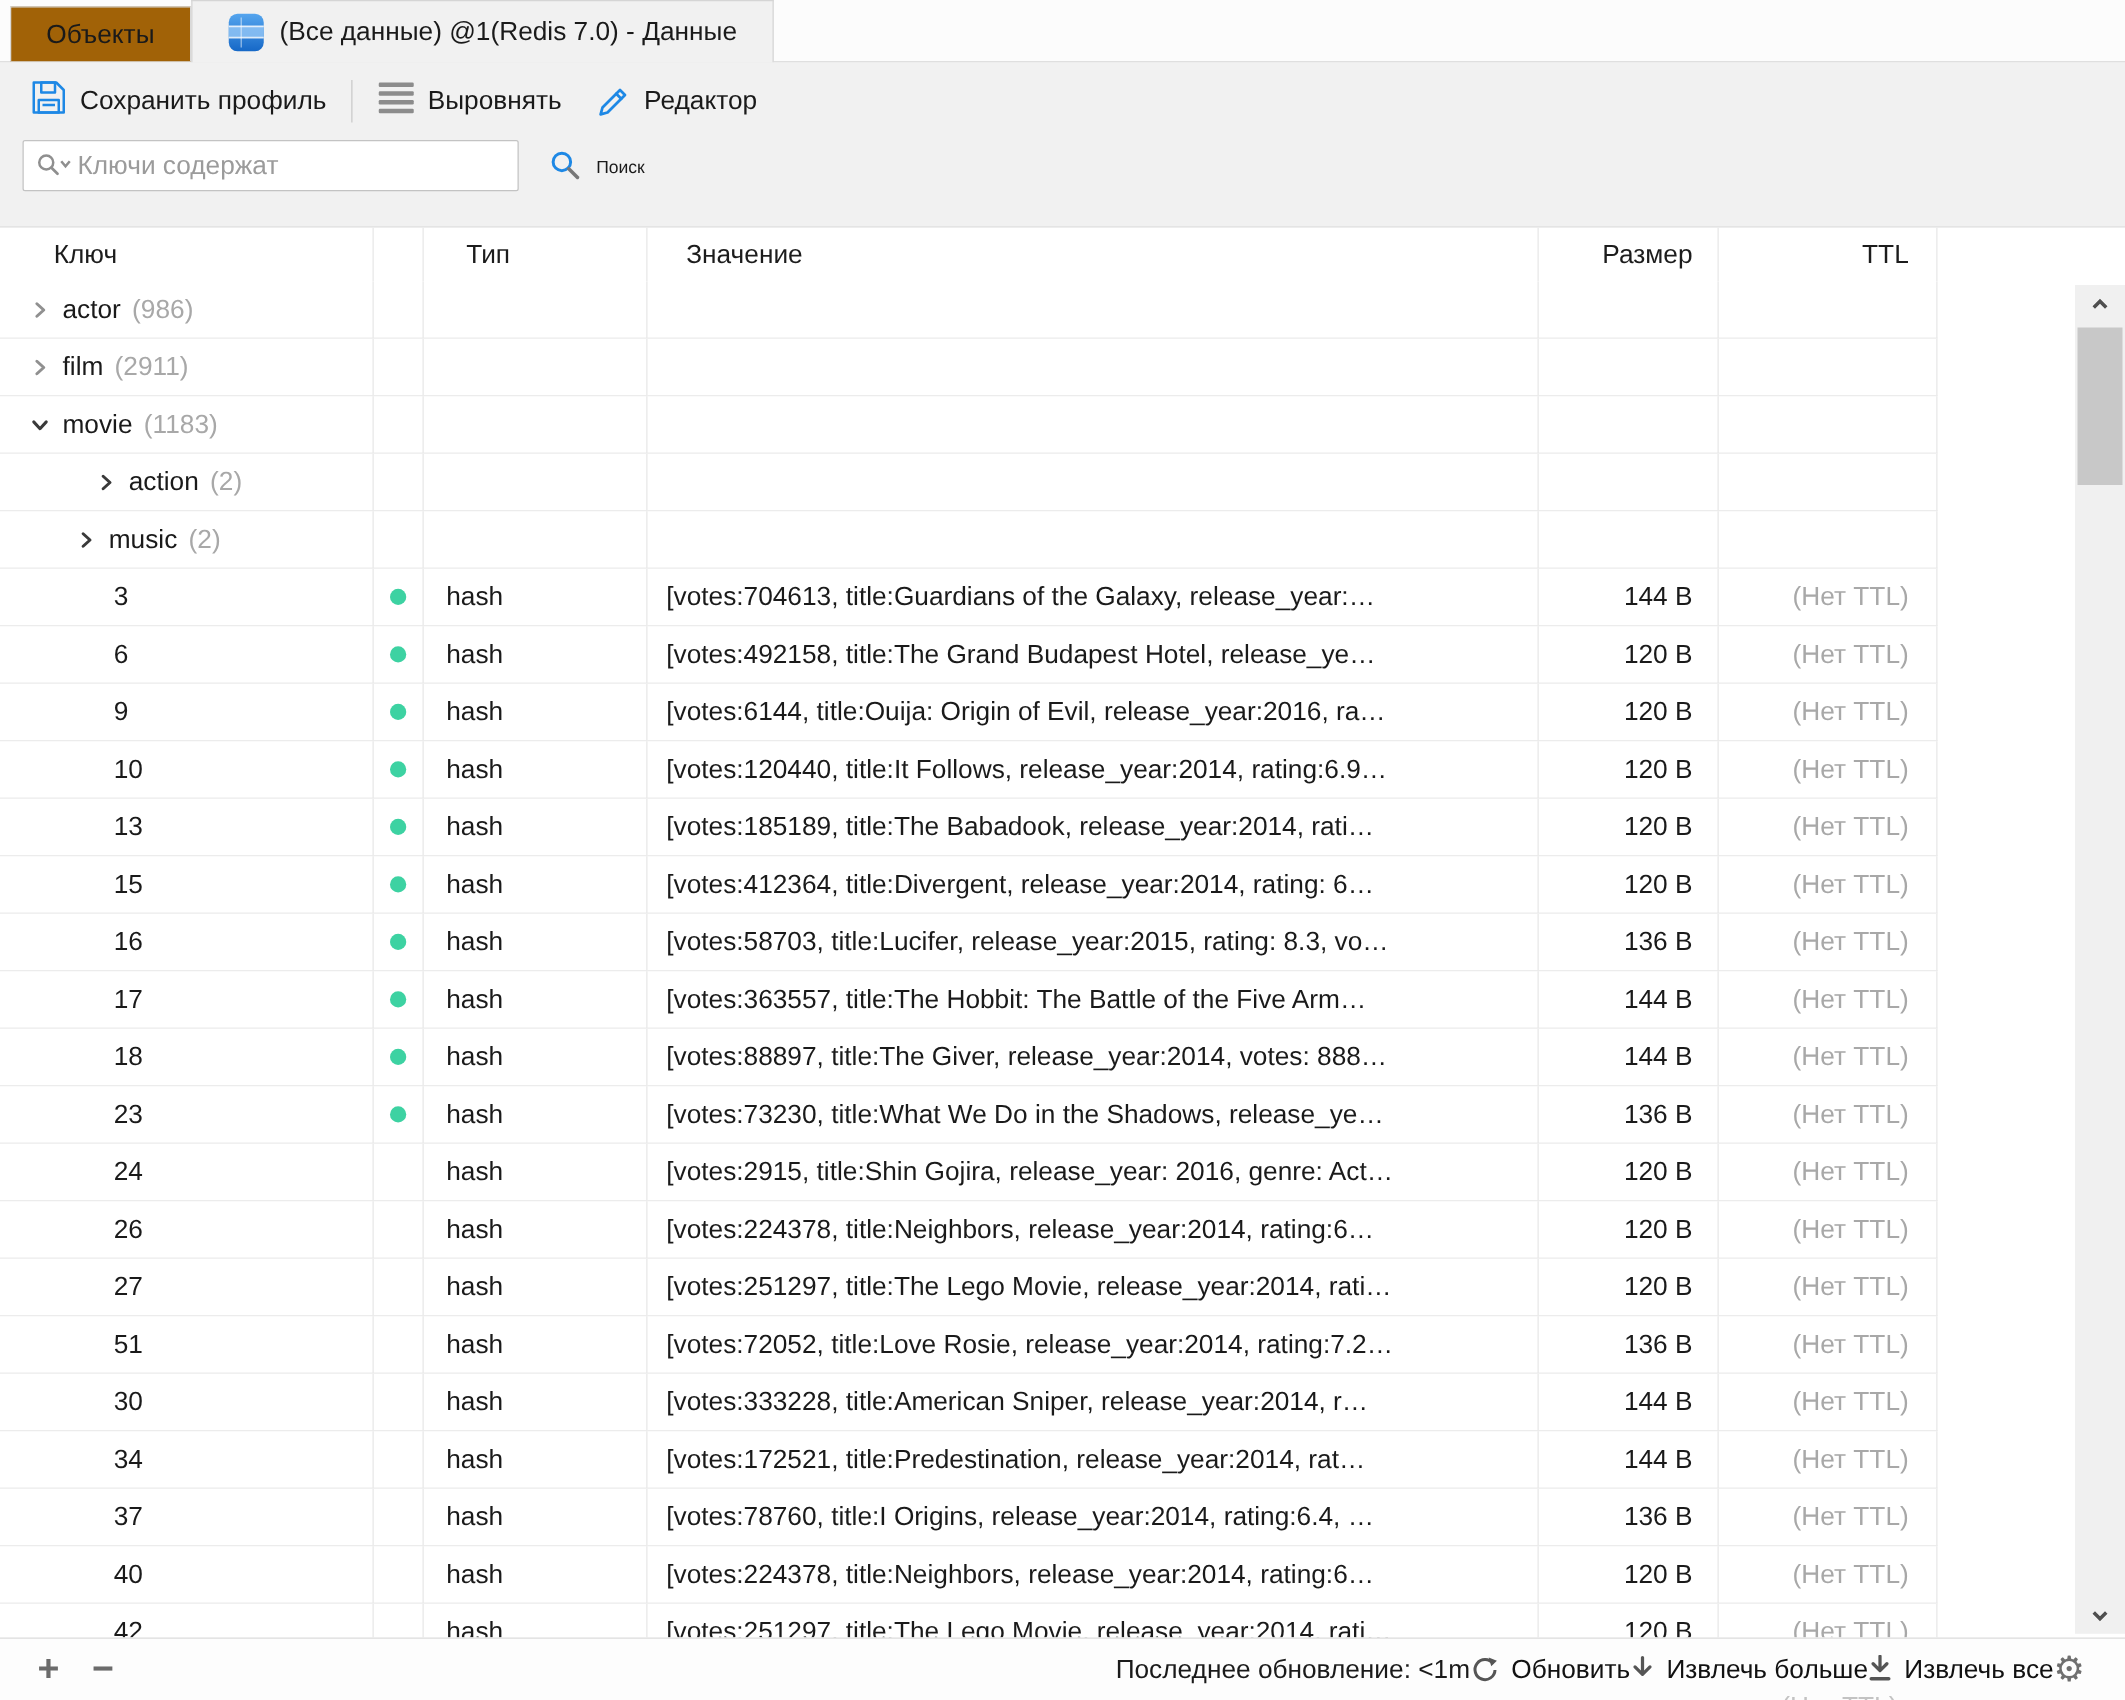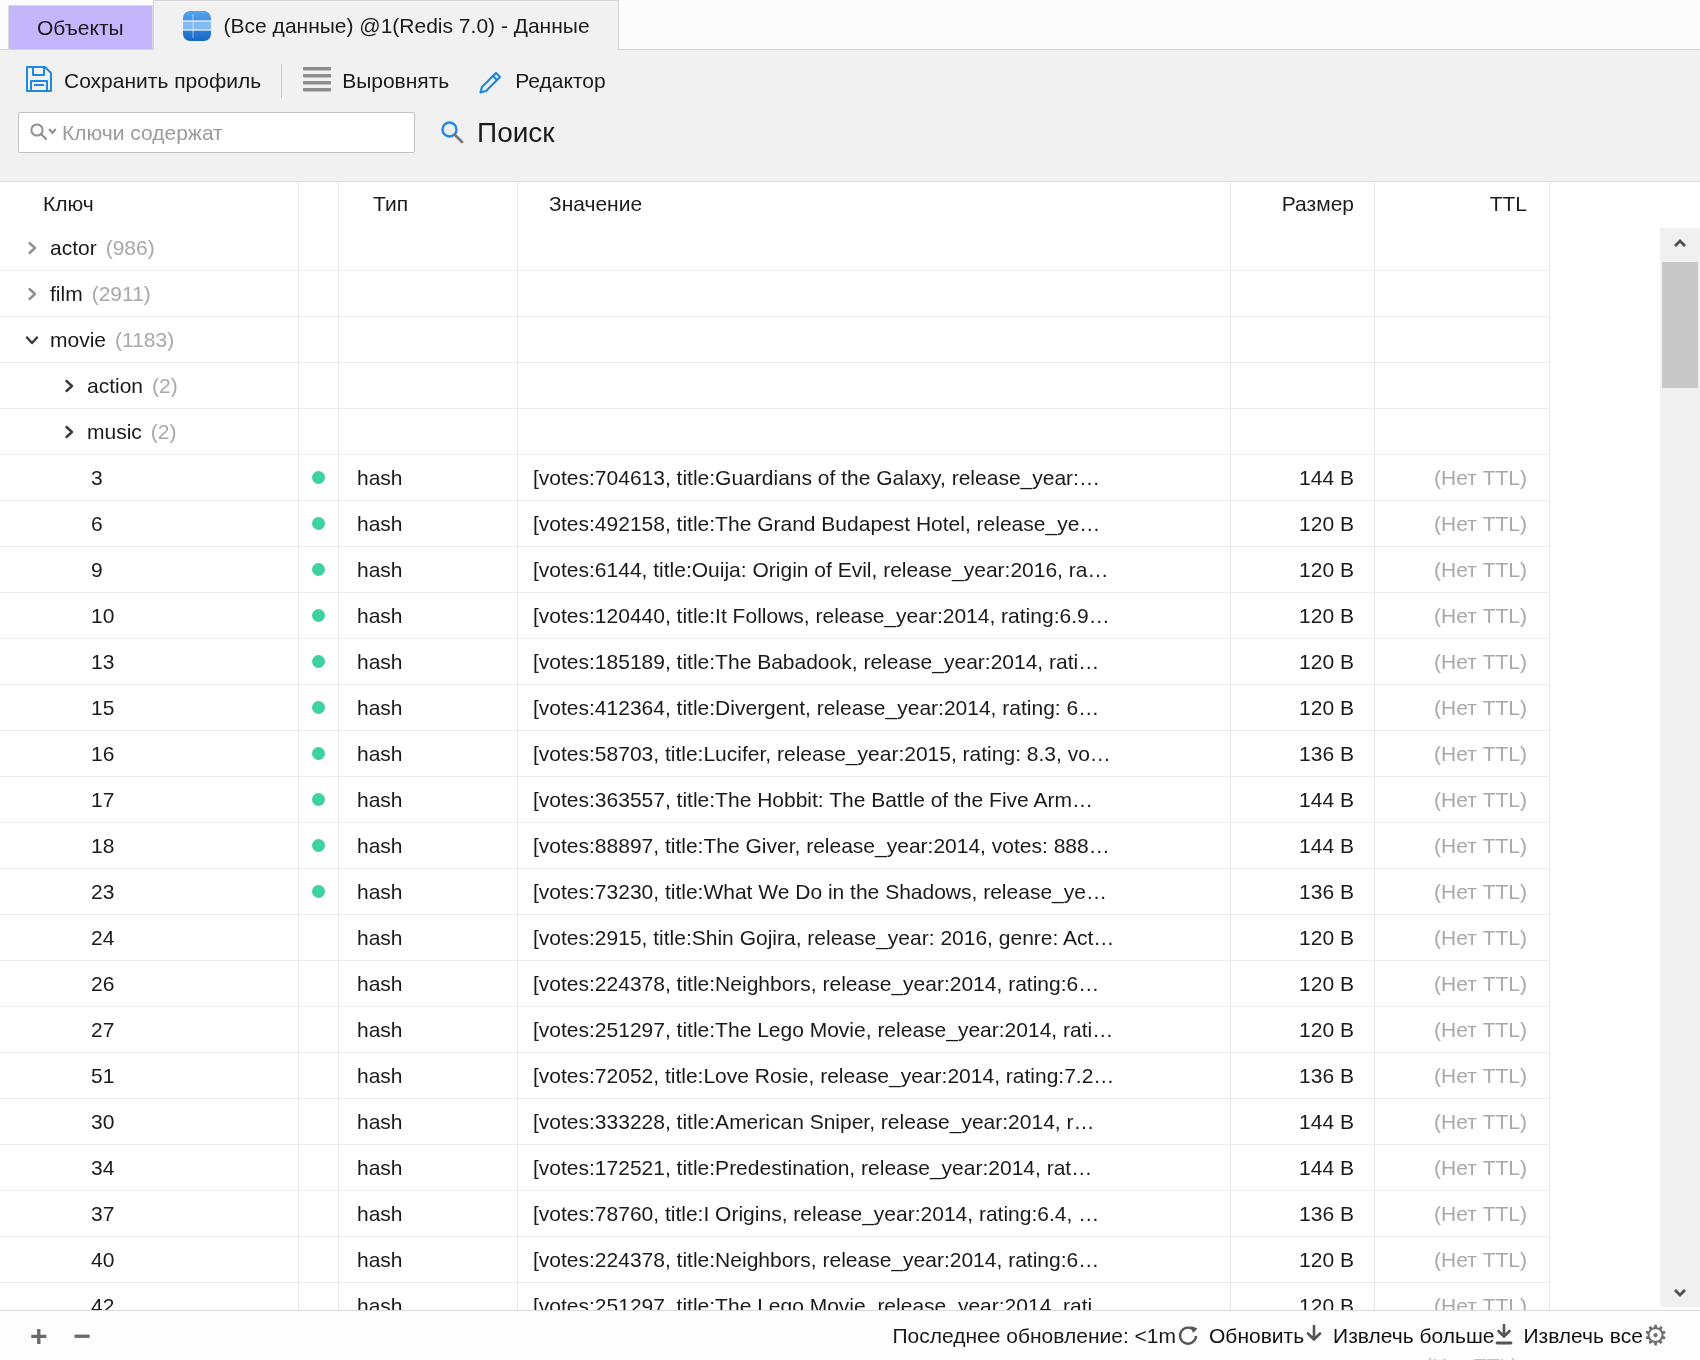--- a/index.html
+++ b/index.html
@@ -5,40 +5,40 @@
   * { margin:0; padding:0; box-sizing:border-box; }
   html,body { width:1700px; height:1360px; overflow:hidden; background:#fff;
     font-family:"Liberation Sans", sans-serif; color:#1a1a1a; }
   .app { position:relative; width:1700px; height:1360px; }
 
   
   .tabbar { position:absolute; top:0; left:0; width:1700px; height:50px;
     background:#fcfcfc; border-bottom:1px solid #d5d5d5; display:flex; align-items:flex-end; }
   .tab { display:flex; align-items:center; justify-content:center; height:44px;
     font-size:21px; padding:0 28px; cursor:default; }
-  .tab.inactive { margin-left:8px; background:#c4b5fd; border:1px solid #d9d9d9; border-bottom:none; }
+  .tab.inactive { margin-left:8px; background:#a16207; border:1px solid #d9d9d9; border-bottom:none; }
   .tab.active { height:50px; background:#f1f1f1; border:1px solid #d5d5d5; border-bottom:none;
     margin-bottom:-1px; gap:12px; }
   .tab-dbicon { width:30px; height:32px; display:inline-block; }
 
   
   .pane { position:absolute; top:50px; left:0; width:1700px; height:131px; background:#f1f1f1; }
   .toolbar { display:flex; align-items:center; height:62px; padding-left:18px; }
   .tbtn { display:flex; align-items:center; gap:10px; font-size:21px; background:none;
     border:none; font-family:inherit; color:#1a1a1a; cursor:pointer; padding:4px 6px; }
   .tsep { width:1px; height:34px; background:#c9c9c9; margin:0 14px; }
   .searchrow { display:flex; padding-left:18px; }
   .searchbox { position:relative; width:397px; height:41px; background:#fff;
     border:1px solid #c3c3c3; border-radius:2px; display:flex; align-items:center; }
   .searchbox svg { margin-left:9px; flex:none; }
   .searchbox input { flex:1; border:none; outline:none; background:transparent;
     font-size:21px; font-family:inherit; color:#1a1a1a; padding:0 8px 0 4px; }
   .searchbox input::placeholder { color:#9b9b9b; }
   .searchbtn { display:flex; align-items:center; gap:10px; background:none; border:none;
-    font-size:28px; font-family:inherit; color:#1a1a1a; margin-left:16px; cursor:pointer; padding:4px 8px; }
+    font-size:14px; font-family:inherit; color:#1a1a1a; margin-left:16px; cursor:pointer; padding:4px 8px; }
 
   
   .table { position:absolute; top:181px; left:0; width:1700px; height:1129px;
     background:#fff; border-top:1px solid #dcdcdc; overflow:hidden; }
   .grid-row { display:grid; grid-template-columns:299px 40px 179px 713px 144px 175px 1fr; }
   .thead { height:43px; font-size:21px; color:#1c1c1c; }
   .thead .c { border-bottom:none;margin-left:16px; }
   .tbody { height:1086px; overflow:hidden;text-align:center; }
   .row { height:46px; font-size:21px; }
   .c { display:flex; align-items:center; border-right:1px solid #e7e7e7; overflow:hidden;
@@ -216,21 +216,21 @@
             <span class="tree-count">(1183)</span>
           </div>
           <div class="c dotcell"></div>
           <div class="c type"></div>
           <div class="c val"></div>
           <div class="c size"></div>
           <div class="c ttl"></div>
           <div class="c filler"></div>
         </div>
         <div class="grid-row row">
-          <div class="c" style="padding-left:61px">
+          <div class="c" style="padding-left:77px">
             <span class="chev">
               <svg width="16" height="16" viewBox="0 0 16 16">
                 <path d="M5.5 3 L11 8 L5.5 13" fill="none" stroke="#3a3a3a" stroke-width="2.4" stroke-linecap="round" stroke-linejoin="round"></path>
               </svg>
             </span>
             <span class="tree-label">action</span>
             <span class="tree-count">(2)</span>
           </div>
           <div class="c dotcell"></div>
           <div class="c type"></div>

